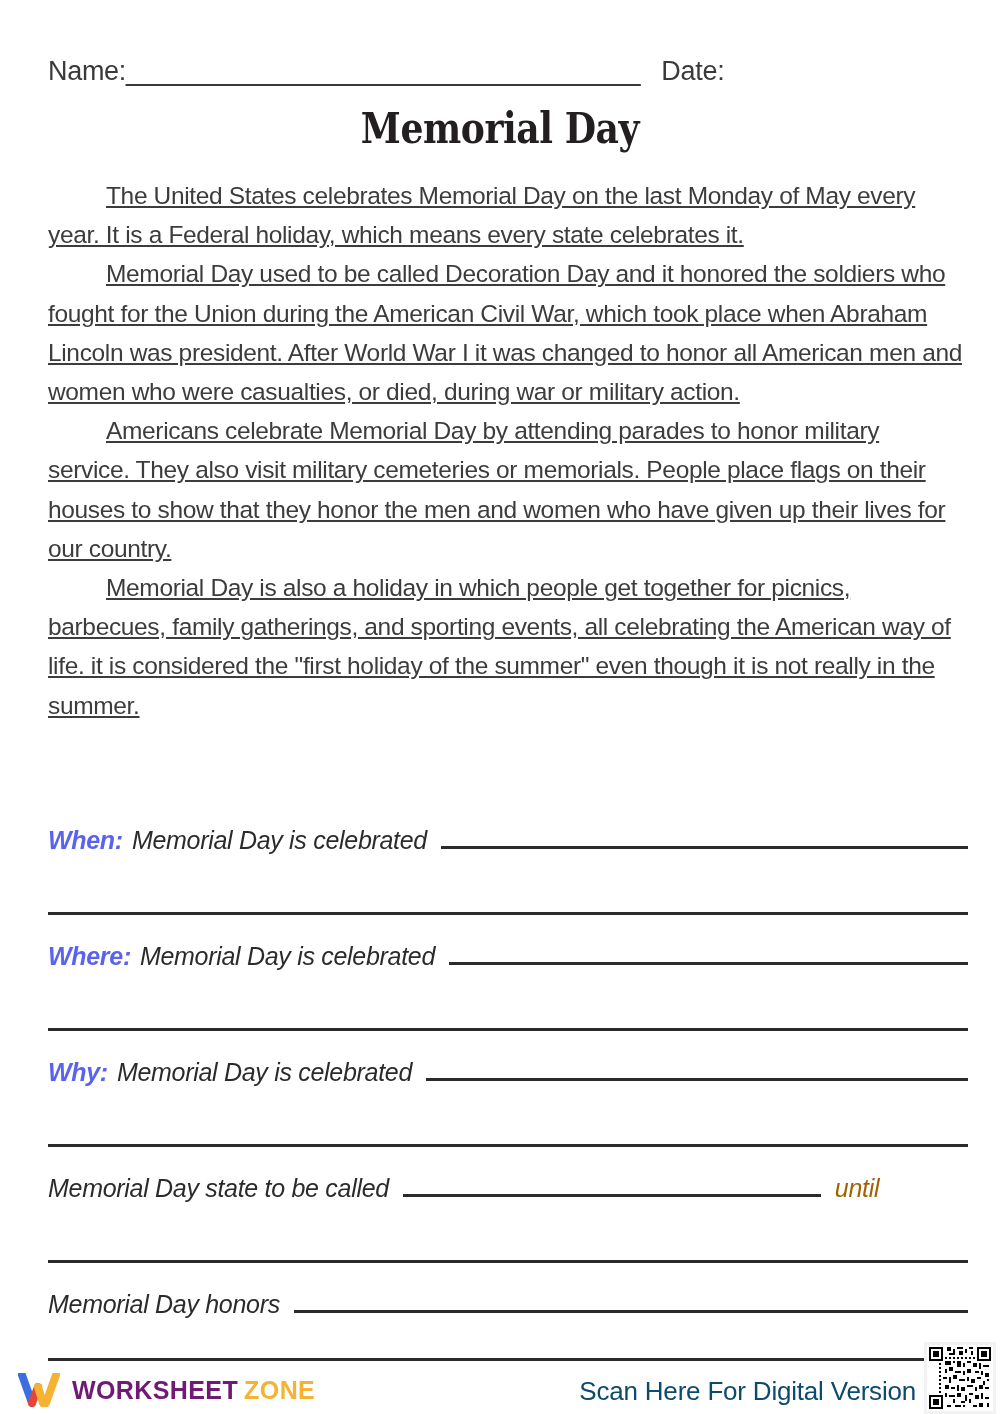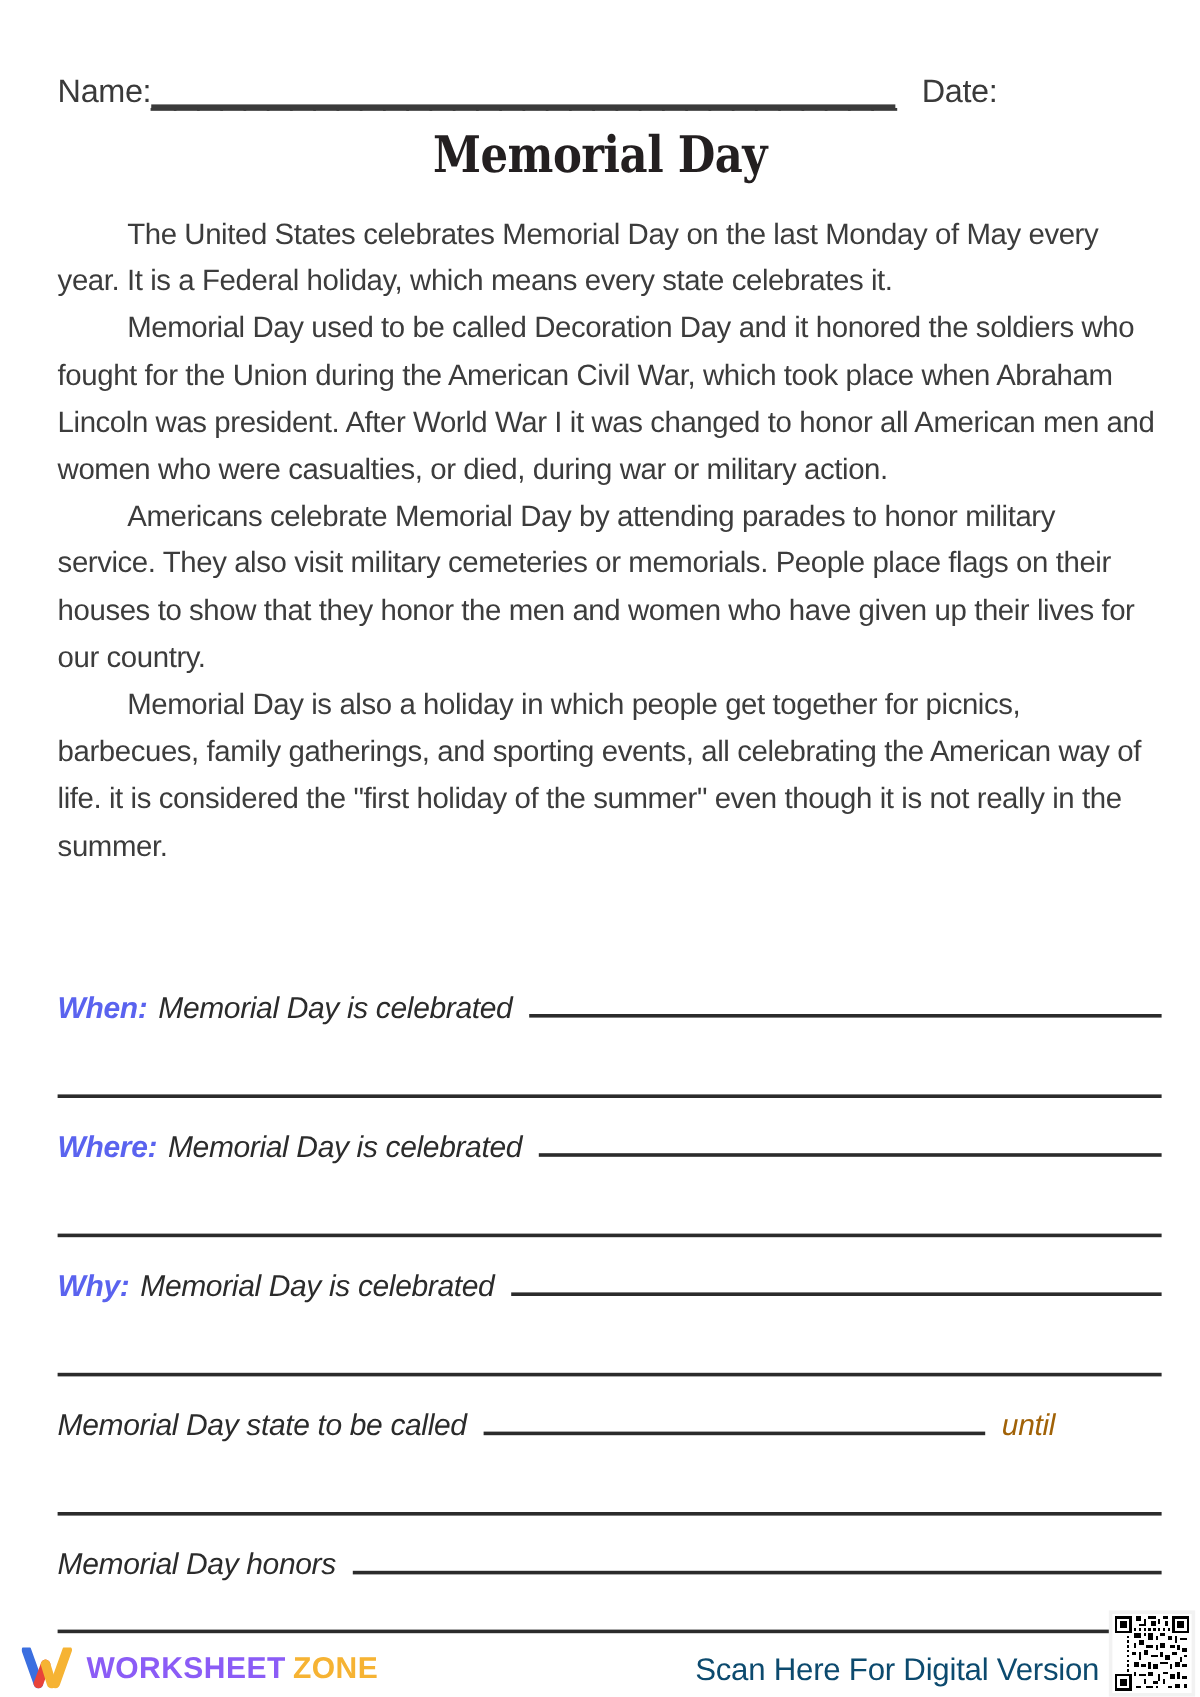--- a/index.html
+++ b/index.html
@@ -34,23 +34,22 @@
     display: flex;
     align-items: baseline;
     font-family: "Liberation Sans", sans-serif;
     font-size: 27px;
     letter-spacing: -0.3px;
     color: #3a3a3a;
     white-space: nowrap;
   }
   .name-label { }
   .name-rule {
-    font-size: 37px;
+    font-size: 31px;
     letter-spacing: -1.2px;
-    text-decoration: underline;
   }
   .date-label { margin-left: 22px; }
 
   
   .title {
     position: absolute;
     left: 0;
     top: 104px;
     width: 1000px;
     text-align: center;
@@ -70,20 +69,21 @@
     width: 918px;
     font-family: "Liberation Sans", sans-serif;
     font-size: 24.5px;
     line-height: 39.2px;
     color: #3c3c3c;
     letter-spacing: -0.35px;
   }
   .body-copy p {
     margin: 0;
     text-indent: 58px;
+    text-decoration: underline;
   }
 
   
   .questions {
     position: absolute;
     left: 48px;
     top: 826px;
     width: 920px;
     font-style: italic;
   }
@@ -152,21 +152,21 @@
     align-items: center;
     height: 40px;
   }
   .brand-mark { width: 46px; height: 34px; margin-right: 8px; }
   .brand-text {
     font-family: "Liberation Sans", sans-serif;
     font-weight: bold;
     font-size: 25px;
     letter-spacing: 0.4px;
   }
-  .brand-worksheet { color: #8b5cf6; }
+  .brand-worksheet { color: #701a75; }
   .brand-zone { color: #f6b333; margin-left: 6px; }
 
   .scan-text {
     position: absolute;
     right: 84px;
     top: 12px;
     font-family: "Liberation Sans", sans-serif;
     font-size: 26px;
     color: #0c4a6e;
     letter-spacing: -0.2px;

